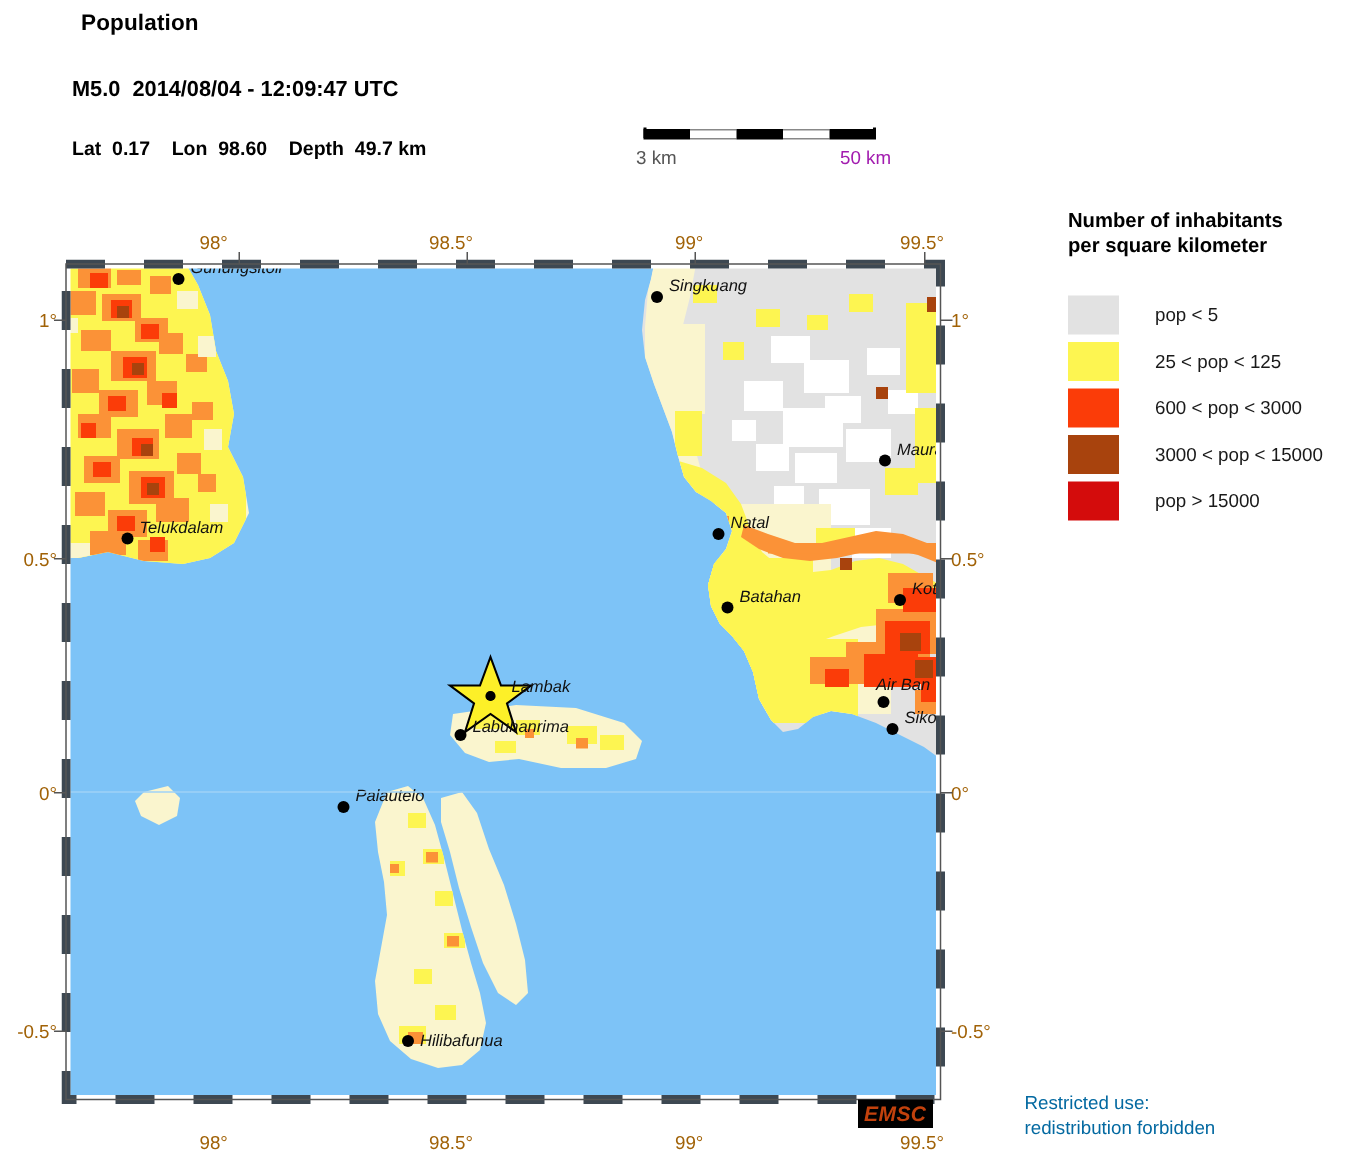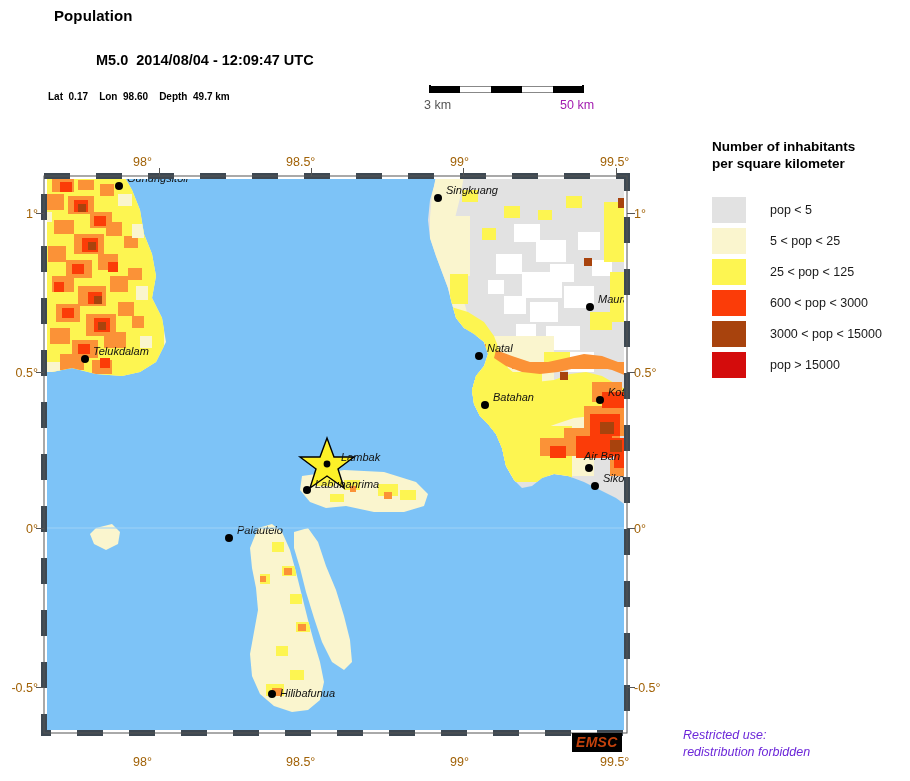--- a/index.html
+++ b/index.html
@@ -4,42 +4,42 @@
 <style>
   html,body{margin:0;padding:0;}
   body{
     width:910px;height:781px;background:#ffffff;
     font-family:"Liberation Sans",sans-serif;
     color:#000;overflow:hidden;position:relative;
   }
   
   #header{position:absolute;left:0;top:0;width:728px;height:130px;}
   #page-title{position:absolute;left:54px;top:7px;font-size:15px;font-weight:bold;letter-spacing:.1px;}
-  #magnitude-line{position:absolute;left:48px;top:52px;font-size:14.5px;font-weight:bold;white-space:pre;margin-left:48px;}
-  #hypocenter-line{position:absolute;left:48px;top:91px;font-size:10px;font-weight:bold;white-space:pre;}
+  #magnitude-line{position:absolute;left:48px;top:52px;font-size:14.5px;font-weight:bold;white-space:pre;}
+  #hypocenter-line{position:absolute;left:48px;top:91px;font-size:13px;font-weight:bold;white-space:pre;}
 
   
   #scalebar{position:absolute;left:429px;top:86px;width:155px;height:7px;}
   #scalebar .seg{position:absolute;top:0;height:7px;}
   #scalebar .blk{background:#000;}
   #scalebar .wht{background:#ffffff;border-top:1px solid #888;border-bottom:1px solid #888;box-sizing:border-box;}
   #scalebar .cap{position:absolute;top:-1px;width:2px;height:7px;background:#000;}
   #scale-label-left{position:absolute;left:424px;top:98px;font-size:12.5px;color:#555;}
   #scale-label-right{position:absolute;left:560px;top:98px;font-size:12.5px;color:#a21caf;}
 
   
   #legend{position:absolute;left:712px;top:138px;width:196px;}
   #legend-title{font-size:13.5px;font-weight:bold;line-height:17px;}
   #legend-items{margin-top:22px;}
   .legend-row{display:flex;align-items:center;height:31px;}
   .legend-swatch{width:34px;height:26px;flex:0 0 34px;}
   .legend-label{margin-left:24px;font-size:12.5px;color:#1a1a1a;white-space:nowrap;}
 
   
-  #footer-note{position:absolute;left:683px;top:727px;font-size:12.5px;font-style:italic;line-height:17px;color:#6d28d9;}
+  #footer-note{position:absolute;left:683px;top:727px;font-size:12.5px;line-height:17px;color:#0369a1;}
 
   
   #map-wrap{position:absolute;left:44px;top:176px;width:583px;height:557px;}
   #map-frame{position:absolute;inset:0;overflow:hidden;background:#7dc3f7;}
   #map-svg{position:absolute;left:0;top:0;}
   
   #map-border{position:absolute;left:-3px;top:-3px;width:589px;height:563px;pointer-events:none;}
 
   
   .axlbl{position:absolute;font-size:12.5px;color:#a16207;white-space:nowrap;}
@@ -388,24 +388,20 @@
   <div id="legend-title">
     <div>Number of inhabitants</div>
     <div>per square kilometer</div>
   </div>
   <div id="legend-items">
     <div class="legend-row">
       <div class="legend-swatch" style="background-color: rgb(226, 226, 226);"></div>
       <div class="legend-label">pop &lt; 5</div>
     </div>
     <div class="legend-row">
-      <div class="legend-swatch" style="background-color: rgb(250, 245, 206);"></div>
-      <div class="legend-label">5 &lt; pop &lt; 25</div>
-    </div>
-    <div class="legend-row">
       <div class="legend-swatch" style="background-color: rgb(253, 245, 81);"></div>
       <div class="legend-label">25 &lt; pop &lt; 125</div>
     </div>
     <div class="legend-row">
       <div class="legend-swatch" style="background-color: rgb(251, 60, 8);"></div>
       <div class="legend-label">600 &lt; pop &lt; 3000</div>
     </div>
     <div class="legend-row">
       <div class="legend-swatch" style="background-color: rgb(168, 67, 13);"></div>
       <div class="legend-label">3000 &lt; pop &lt; 15000</div>

